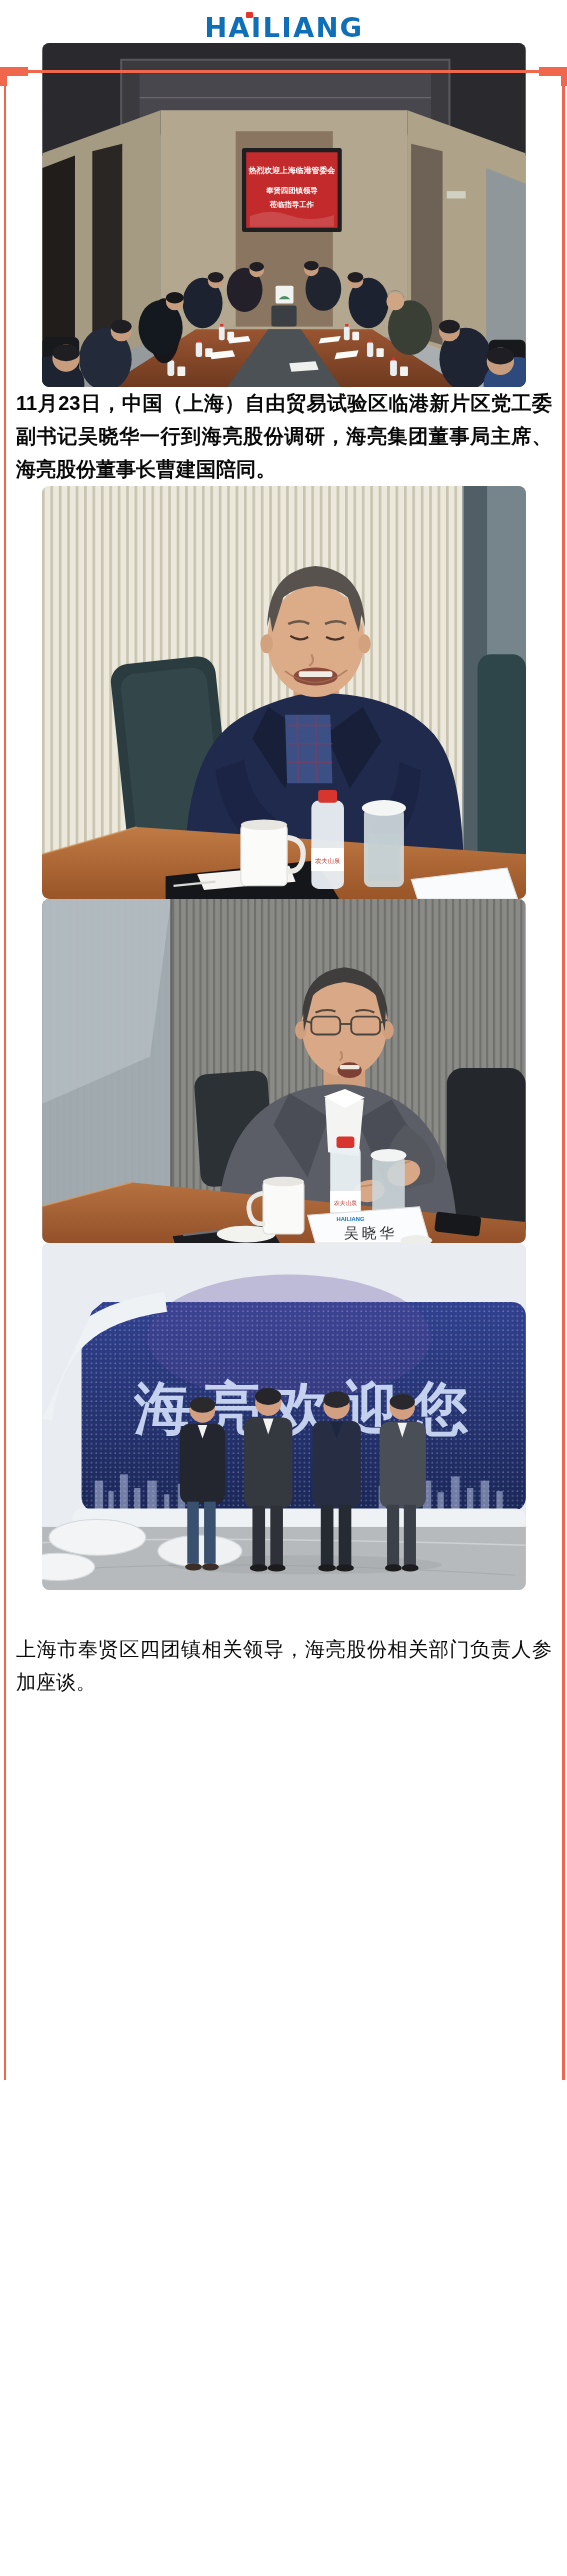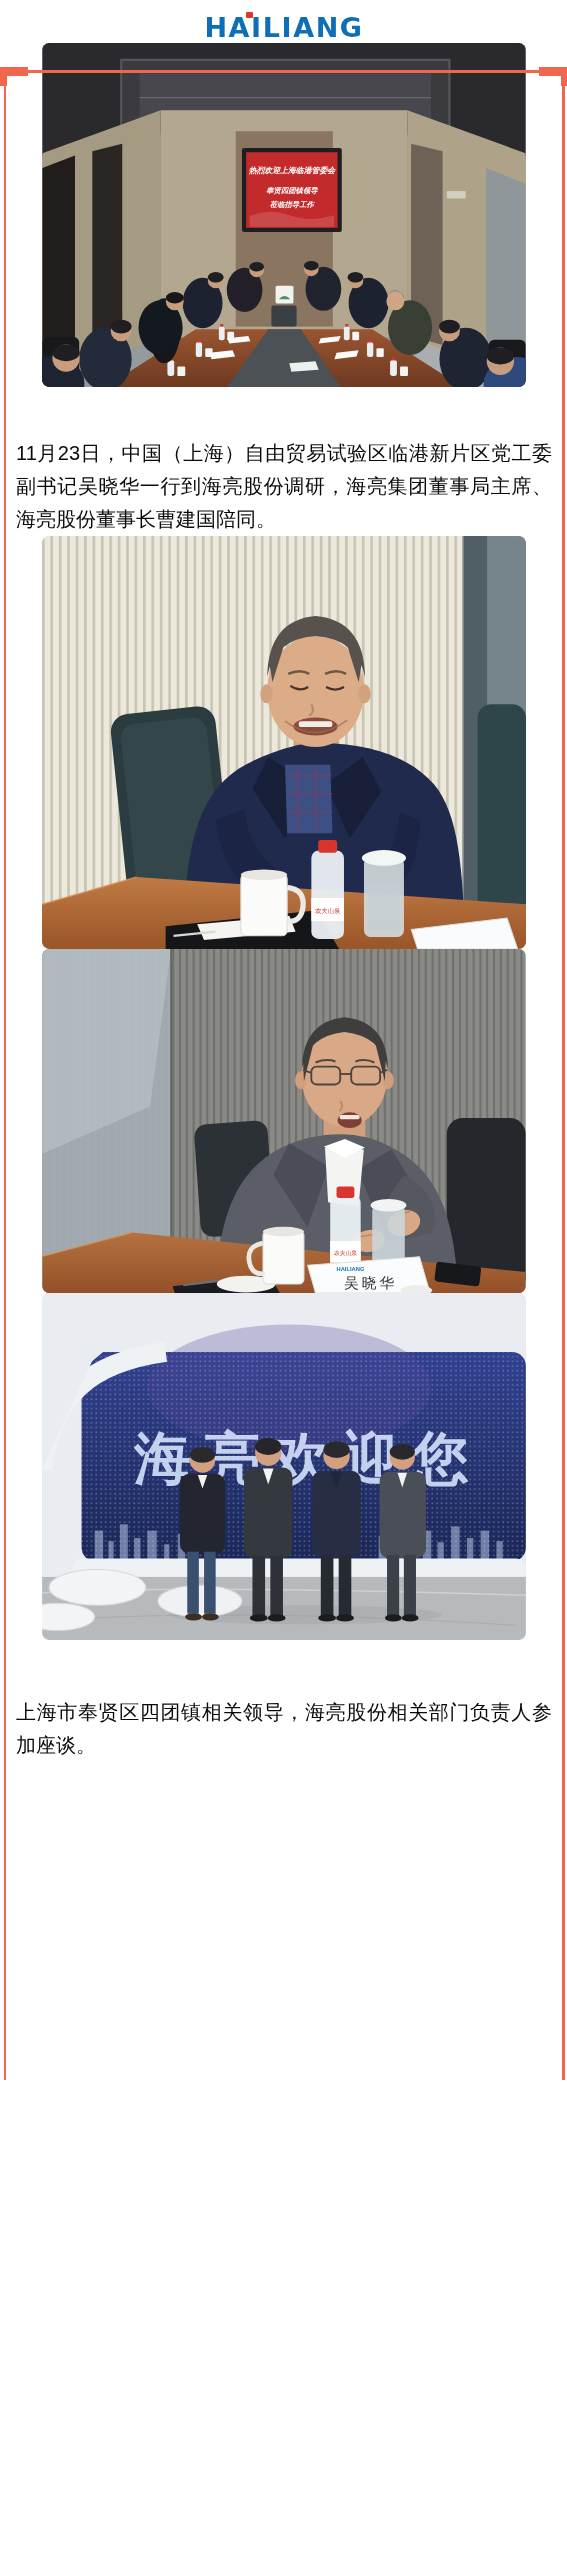--- a/index.html
+++ b/index.html
@@ -22,25 +22,25 @@
   
   .logo{position:relative;width:max-content;margin:12.6px auto 0;height:30.5px;}
   .logo-text{font-family:"DejaVu Sans",sans-serif;font-weight:800;font-size:27px;
              color:#0E6FB8;letter-spacing:1.6px;line-height:30.5px;}
   .logo-dot{position:absolute;left:42px;top:-1.1px;width:6.8px;height:6.8px;
             background:#E8332A;border-radius:1.1px;}
   
   figure.photo{width:484px;margin:0 auto;padding:0;border-radius:7.4px;overflow:hidden;
                line-height:0;background:#dfe3e6;}
   figure.photo svg{display:block;}
-  .ph1{margin-top:57px;font-style:italic;} .ph2{margin-top:39px;} .ph3{margin-top:9px;} .ph4{margin-top:60px;}
+  .ph1{margin-top:57px;} .ph2{margin-top:39px;} .ph3{margin-top:9px;} .ph4{margin-top:60px;}
   
   .para{width:536px;margin:0 auto;font-size:20px;line-height:33px;color:#0a0a0a;
         text-align:justify;text-justify:inter-ideograph;letter-spacing:0;}
-  .pa1{margin-top:50px;} .pa2{margin-top:25px;} .pa3{margin-top:50px;} .pa4{margin-top:56px;}
+  .pa1{font-weight:bold;} .pa2{margin-top:25px;} .pa3{margin-top:50px;} .pa4{margin-top:43px;}
 </style>
 </head>
 <body>
 
 <div class="page">
 
   <div class="fr fr-top"></div>
   <div class="fr fr-bottom"></div>
   <div class="fr fr-left"></div>
   <div class="fr fr-right"></div>

